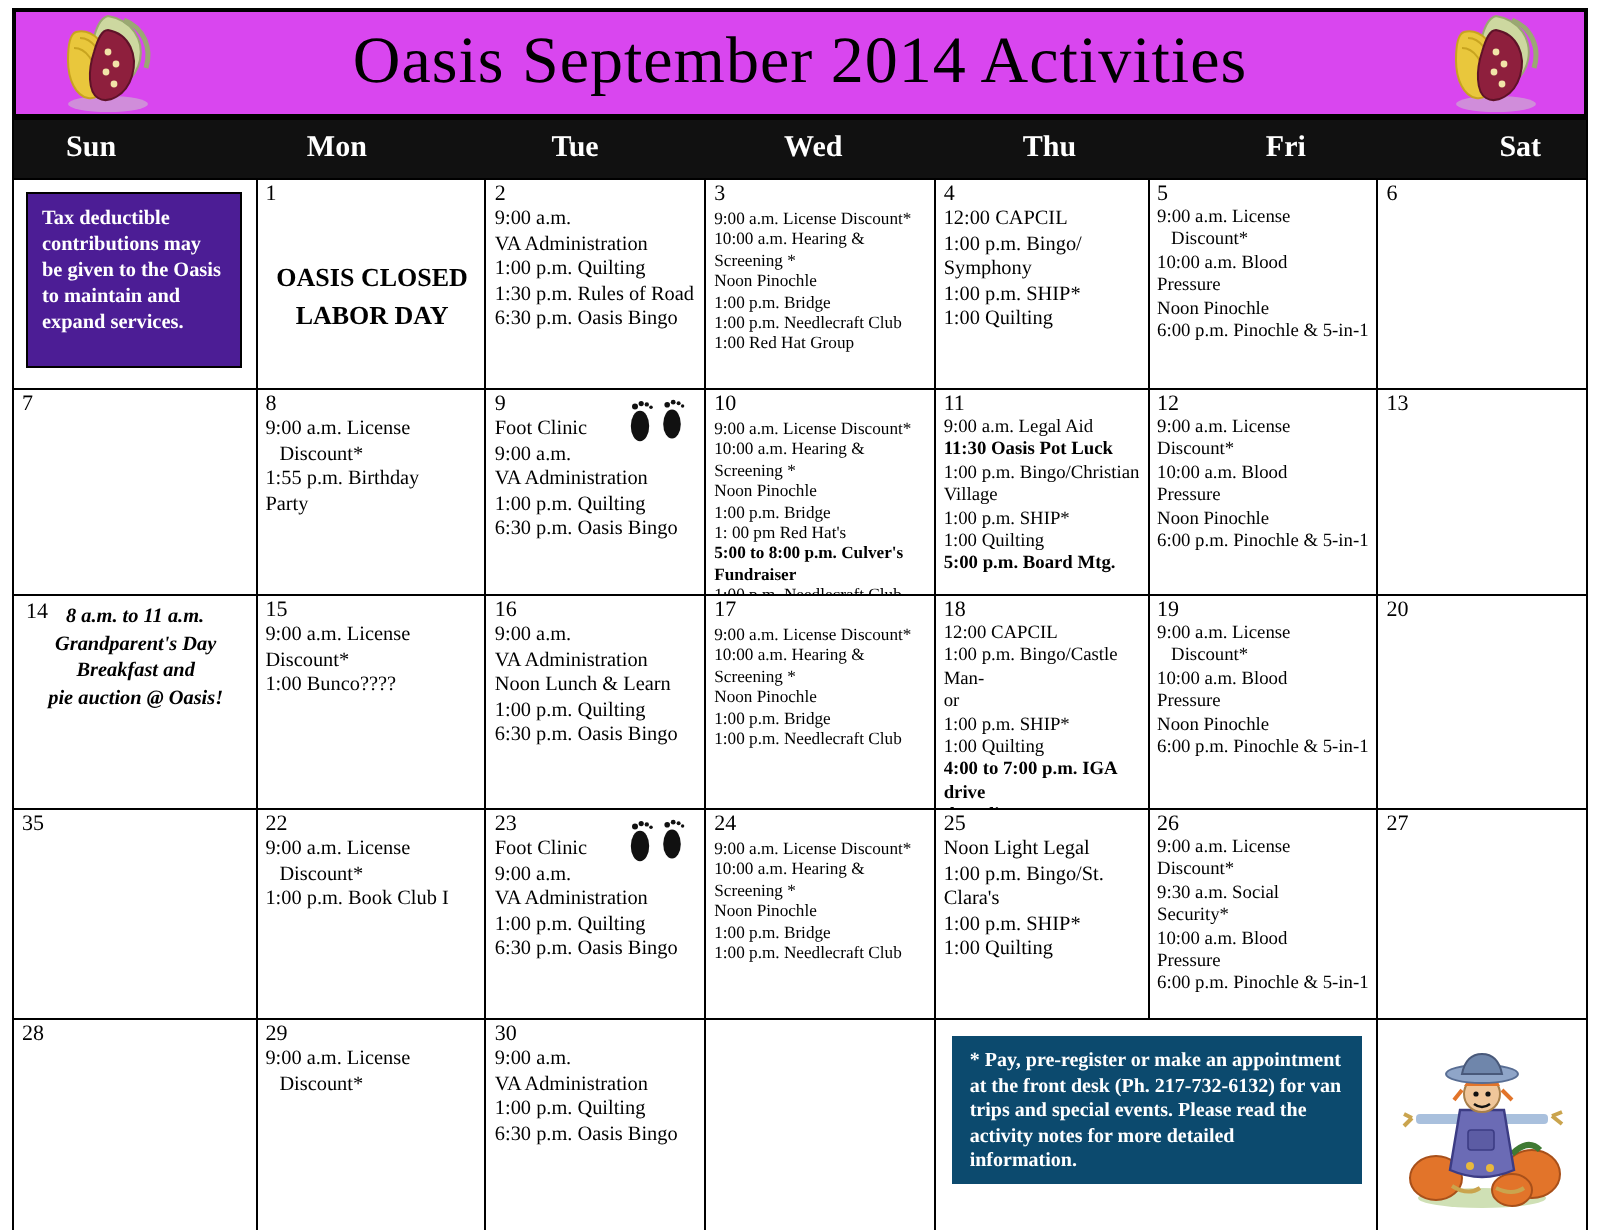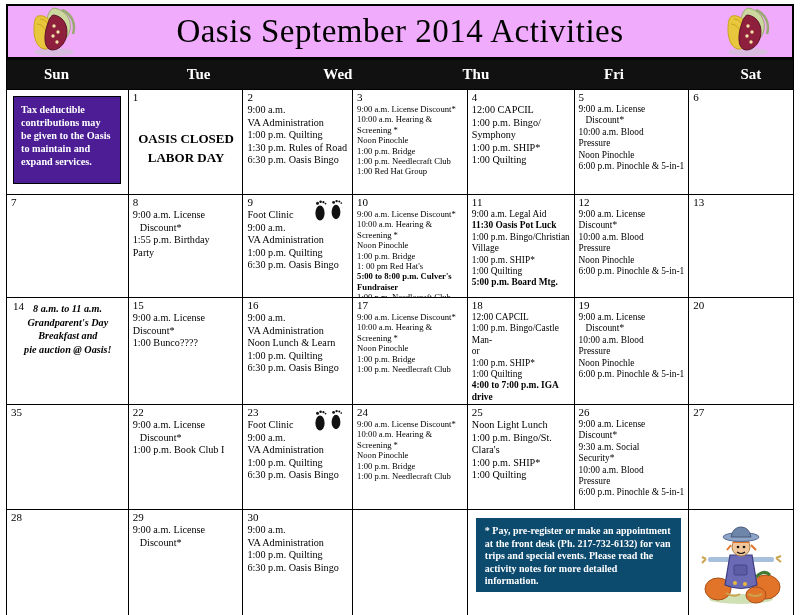--- a/index.html
+++ b/index.html
@@ -9,21 +9,21 @@
     color:#000;
   }
   .page{width:800px;height:615px;position:relative;box-sizing:border-box;}
 
   
   .titlebar{
     position:relative;
     height:55px;
     margin:4px 6px 0 6px;
     border:2px solid #000;
-    background:#f0abfc;
+    background:#d946ef;
     display:flex;align-items:center;justify-content:center;
     box-sizing:border-box;
   }
   .title-text{
     font-family:"Liberation Serif","DejaVu Serif",serif;
     font-size:33px;
     letter-spacing:.5px;
     white-space:nowrap;
     line-height:1;
   }
@@ -147,20 +147,21 @@
         <circle cx="34" cy="30" r="1.7" fill="#f2e3a8"></circle>
         <circle cx="29" cy="34" r="1.7" fill="#f2e3a8"></circle>
         <circle cx="33" cy="40" r="1.7" fill="#f2e3a8"></circle>
         <path d="M38 8 C48 12 52 22 49 32" stroke="#9aa872" stroke-width="2.5" fill="none"></path>
       </svg>
     </span>
   </div>
 
   <div class="dow-row" id="dow-row">
       <div class="dow" style="width: 122px;">Sun</div>
+      <div class="dow" style="width: 115px;">Mon</div>
       <div class="dow" style="width: 110px;">Tue</div>
       <div class="dow" style="width: 115px;">Wed</div>
       <div class="dow" style="width: 107px;">Thu</div>
       <div class="dow" style="width: 115px;">Fri</div>
       <div class="dow" style="width: 104px;">Sat</div>
     </div>
 
   <div class="grid" id="grid">
       <div class="week" style="height: 105px;">
         <div class="cell" style="width: 122px;">
@@ -402,21 +403,21 @@
             <div class="ev">10:00 a.m. Hearing &amp;</div>
             <div class="ev">Screening *</div>
             <div class="ev">Noon Pinochle</div>
             <div class="ev">1:00 p.m. Bridge</div>
             <div class="ev">1:00 p.m. Needlecraft Club</div>
           </div>
         </div>
         <div class="cell" style="width: 107px;">
           <div class="daynum">25</div>
           <div class="events lg">
-            <div class="ev">Noon Light Lunch</div>
+            <div class="ev">Noon Light Legal</div>
             <div class="ev">1:00 p.m. Bingo/St.</div>
             <div class="ev">Clara's</div>
             <div class="ev">1:00 p.m. SHIP*</div>
             <div class="ev">1:00 Quilting</div>
           </div>
         </div>
         <div class="cell" style="width: 115px;">
           <div class="daynum">26</div>
           <div class="events md">
             <div class="ev">9:00 a.m. License</div>

